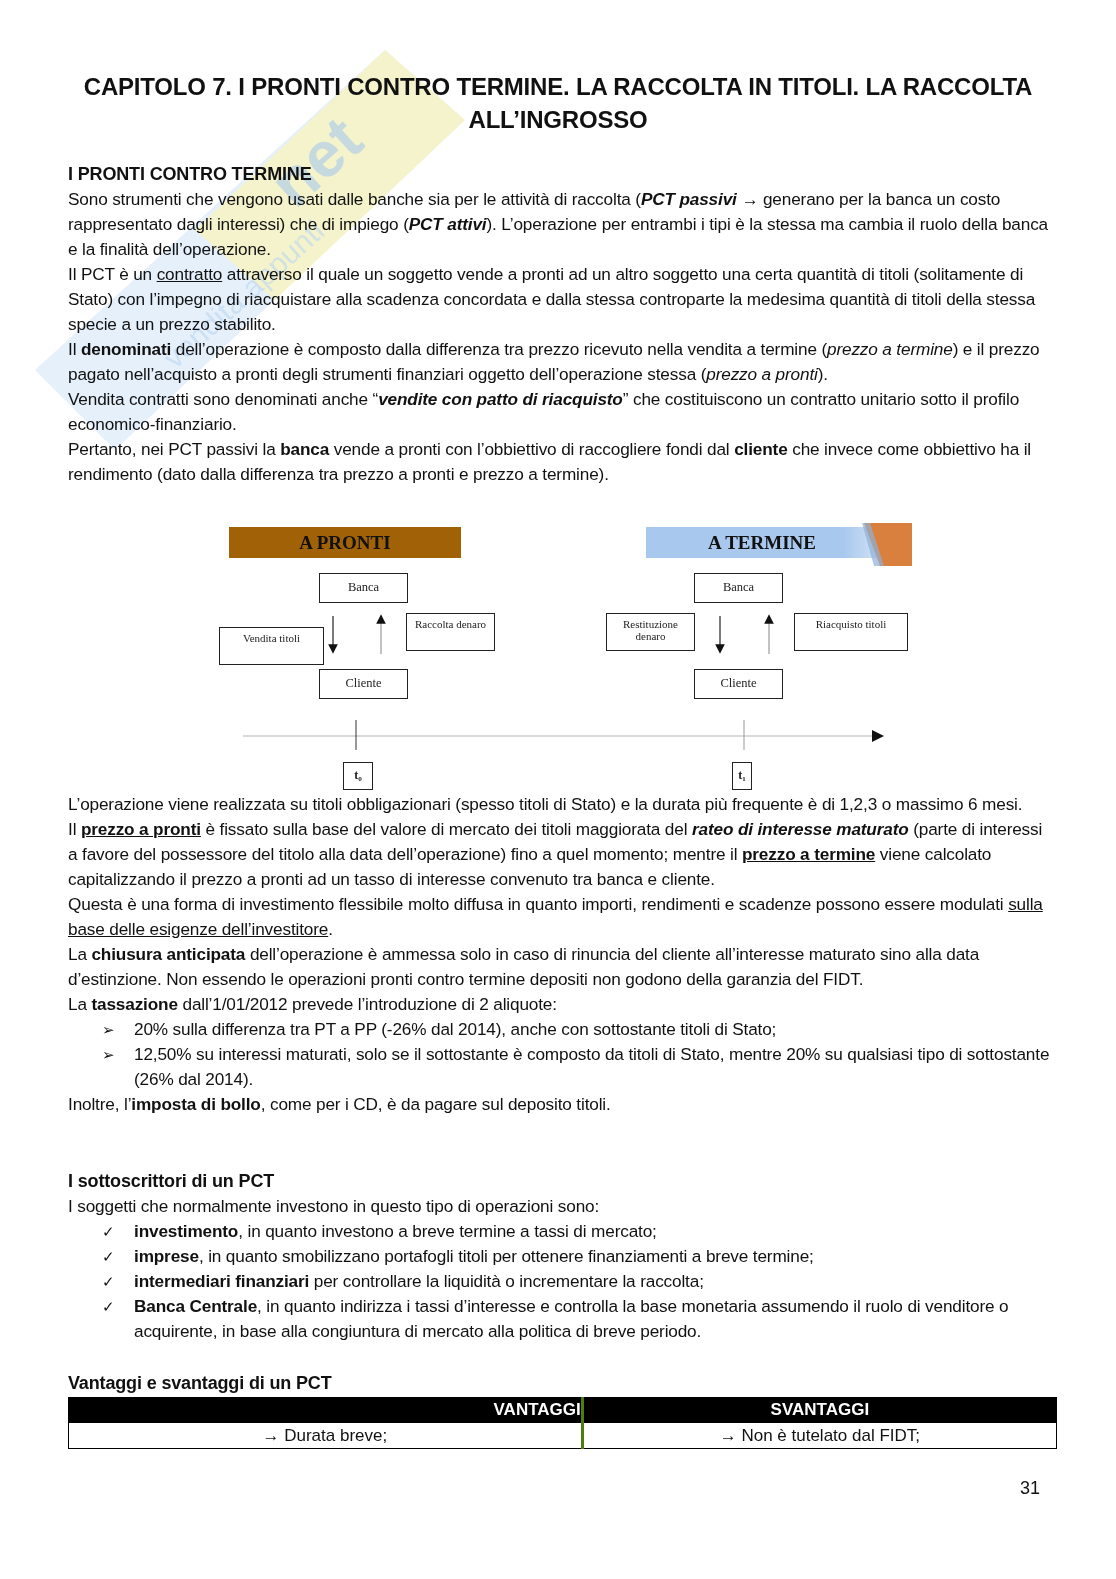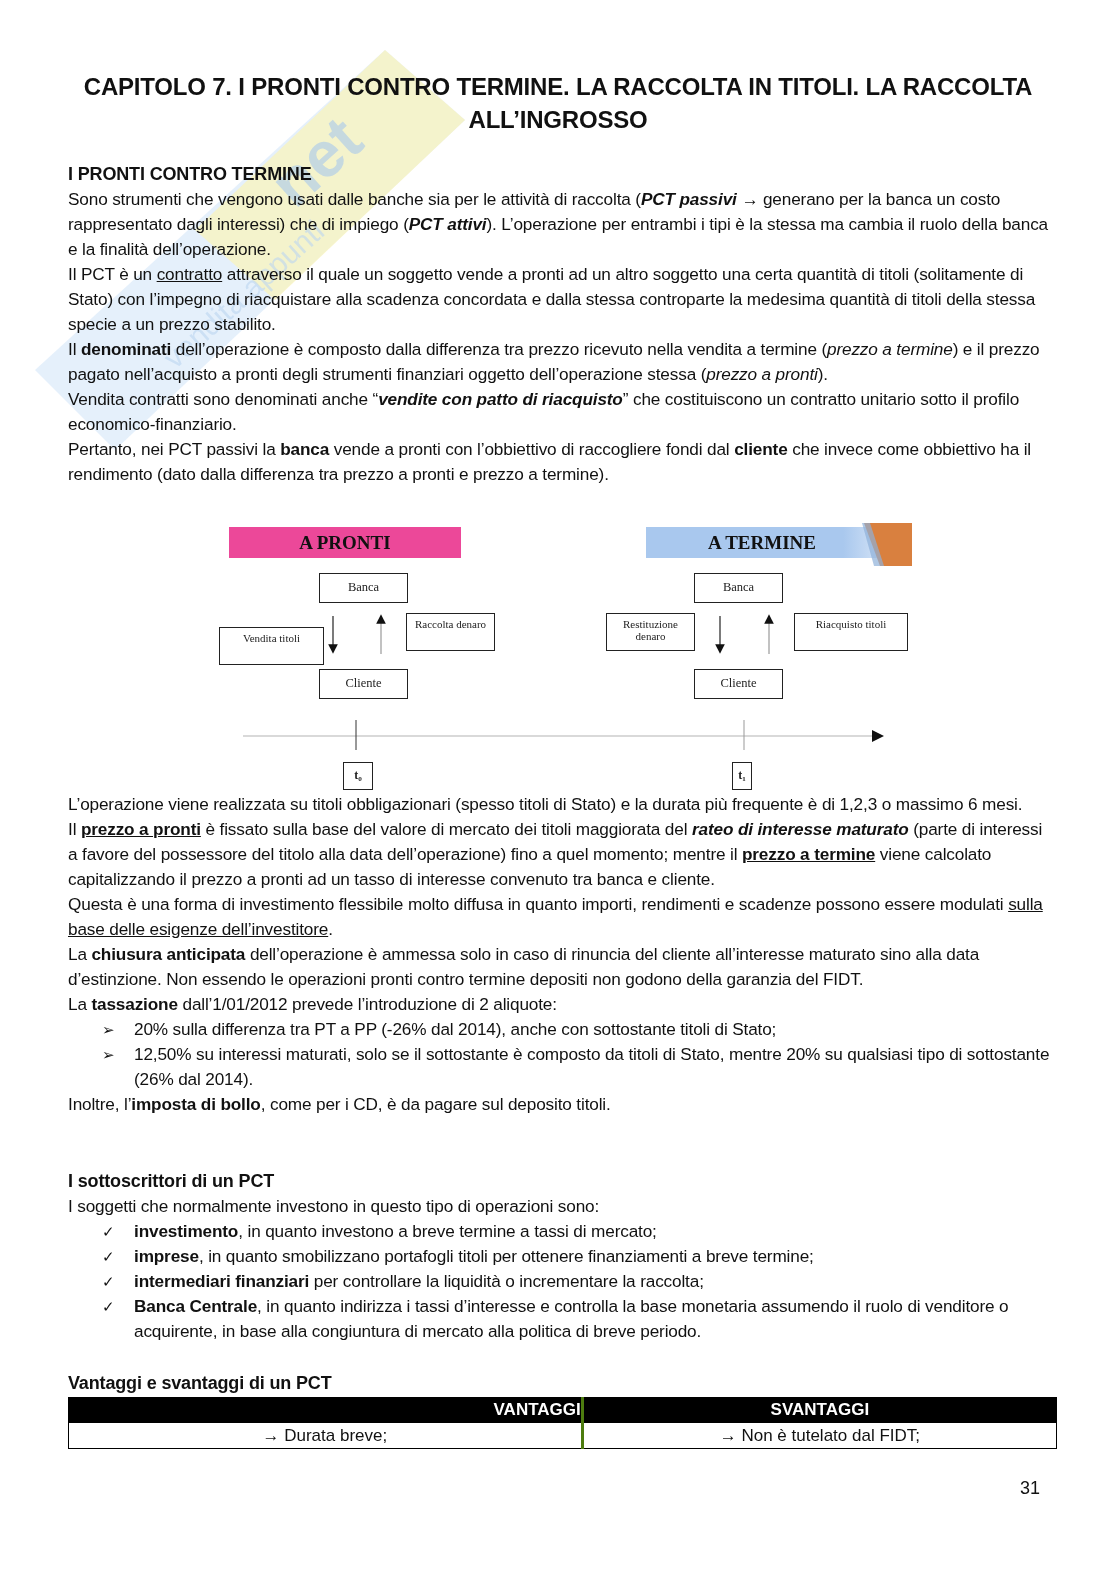--- a/index.html
+++ b/index.html
@@ -23,21 +23,21 @@
   .bi { font-weight: bold; font-style: italic; }
   .bu { font-weight: bold; text-decoration: underline; }
   p { margin: 0; }
   ul.lst { list-style: none; margin: 0; padding: 0; }
   ul.lst li { position: relative; padding-left: 66px; }
   ul.lst li .bullet { position: absolute; left: 34px; top: 0; font-size: 15px; }
 
   
   .diagram { position: absolute; left: 200px; top: 518px; width: 720px; height: 275px; font-family: "Liberation Serif", serif; }
   .dbanner {
-    position: absolute; height: 31px; background: #ec4899; font-weight: bold;
+    position: absolute; height: 31px; background: #a16207; font-weight: bold;
     font-size: 19px; text-align: center; line-height: 31px; color: #111;
   }
   .dbox {
     position: absolute; border: 1.5px solid #222; background: #fff;
     font-size: 11px; text-align: center; line-height: 12px; color: #222;
     box-sizing: border-box; padding-top: 4px;
   }
   .dbox.big { font-size: 12.5px; line-height: 26px; padding-top: 0; }
   .tick-label { font-size: 12px; font-weight: bold; line-height: 24px; padding-top: 0; }
 

